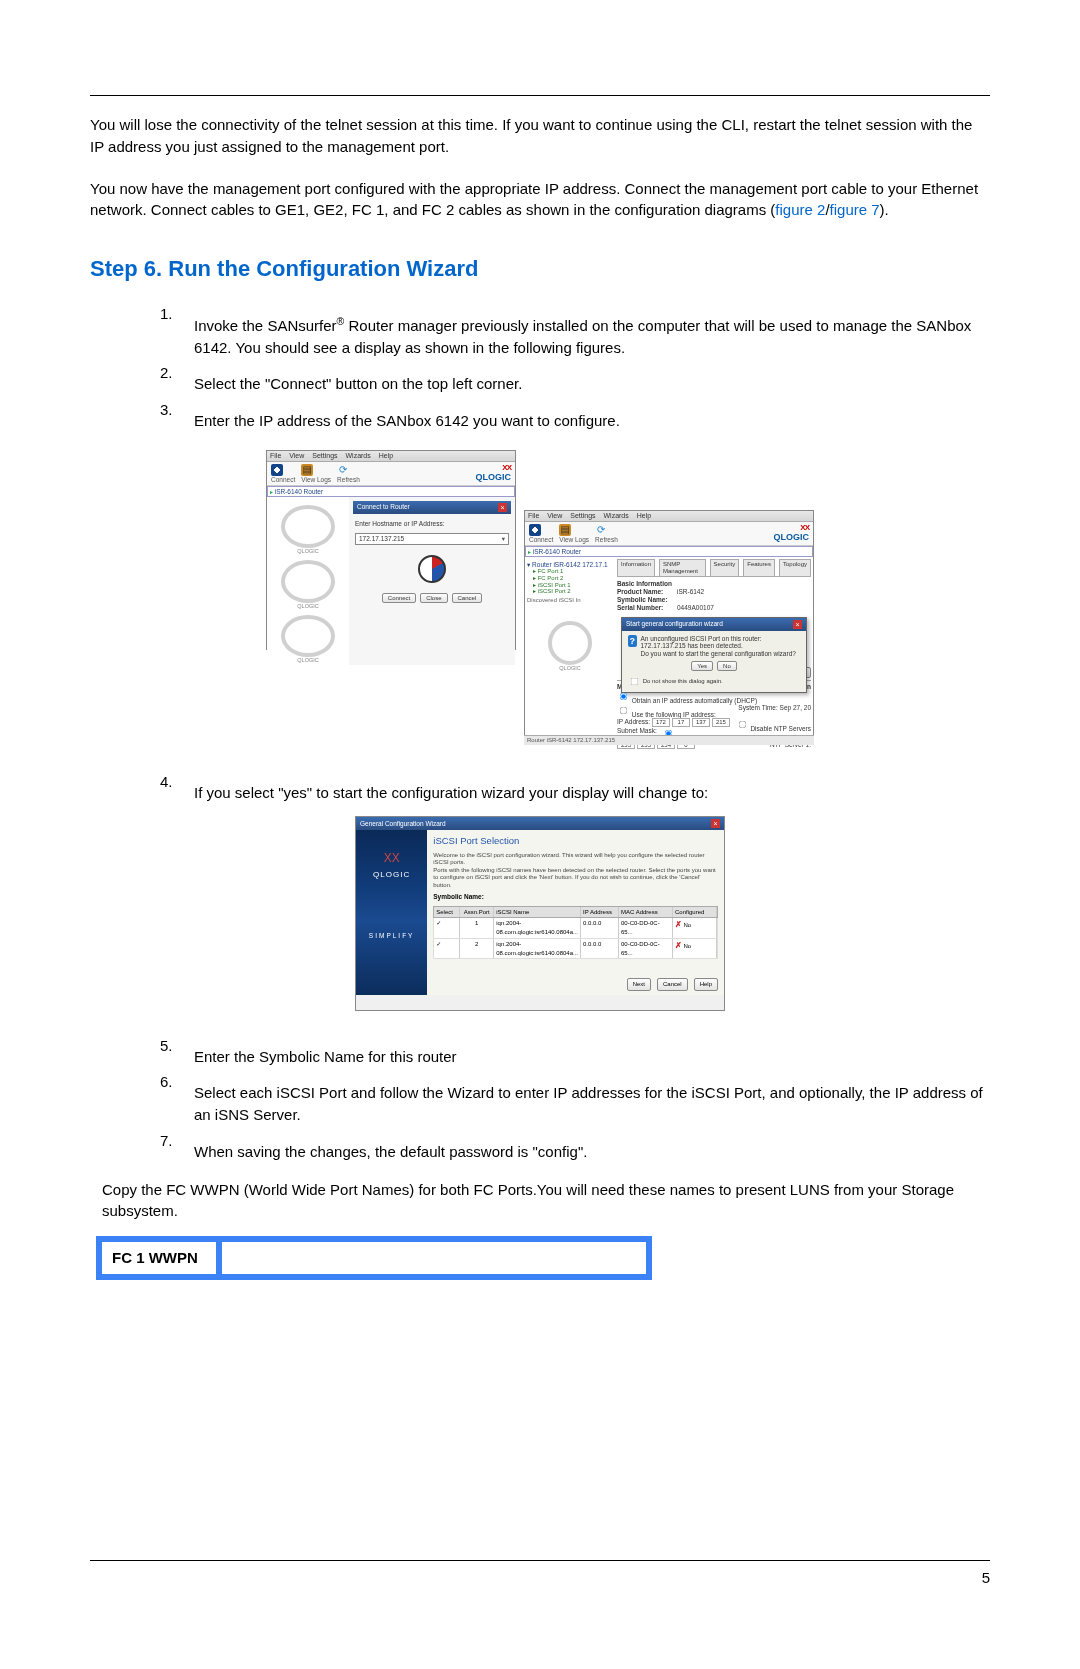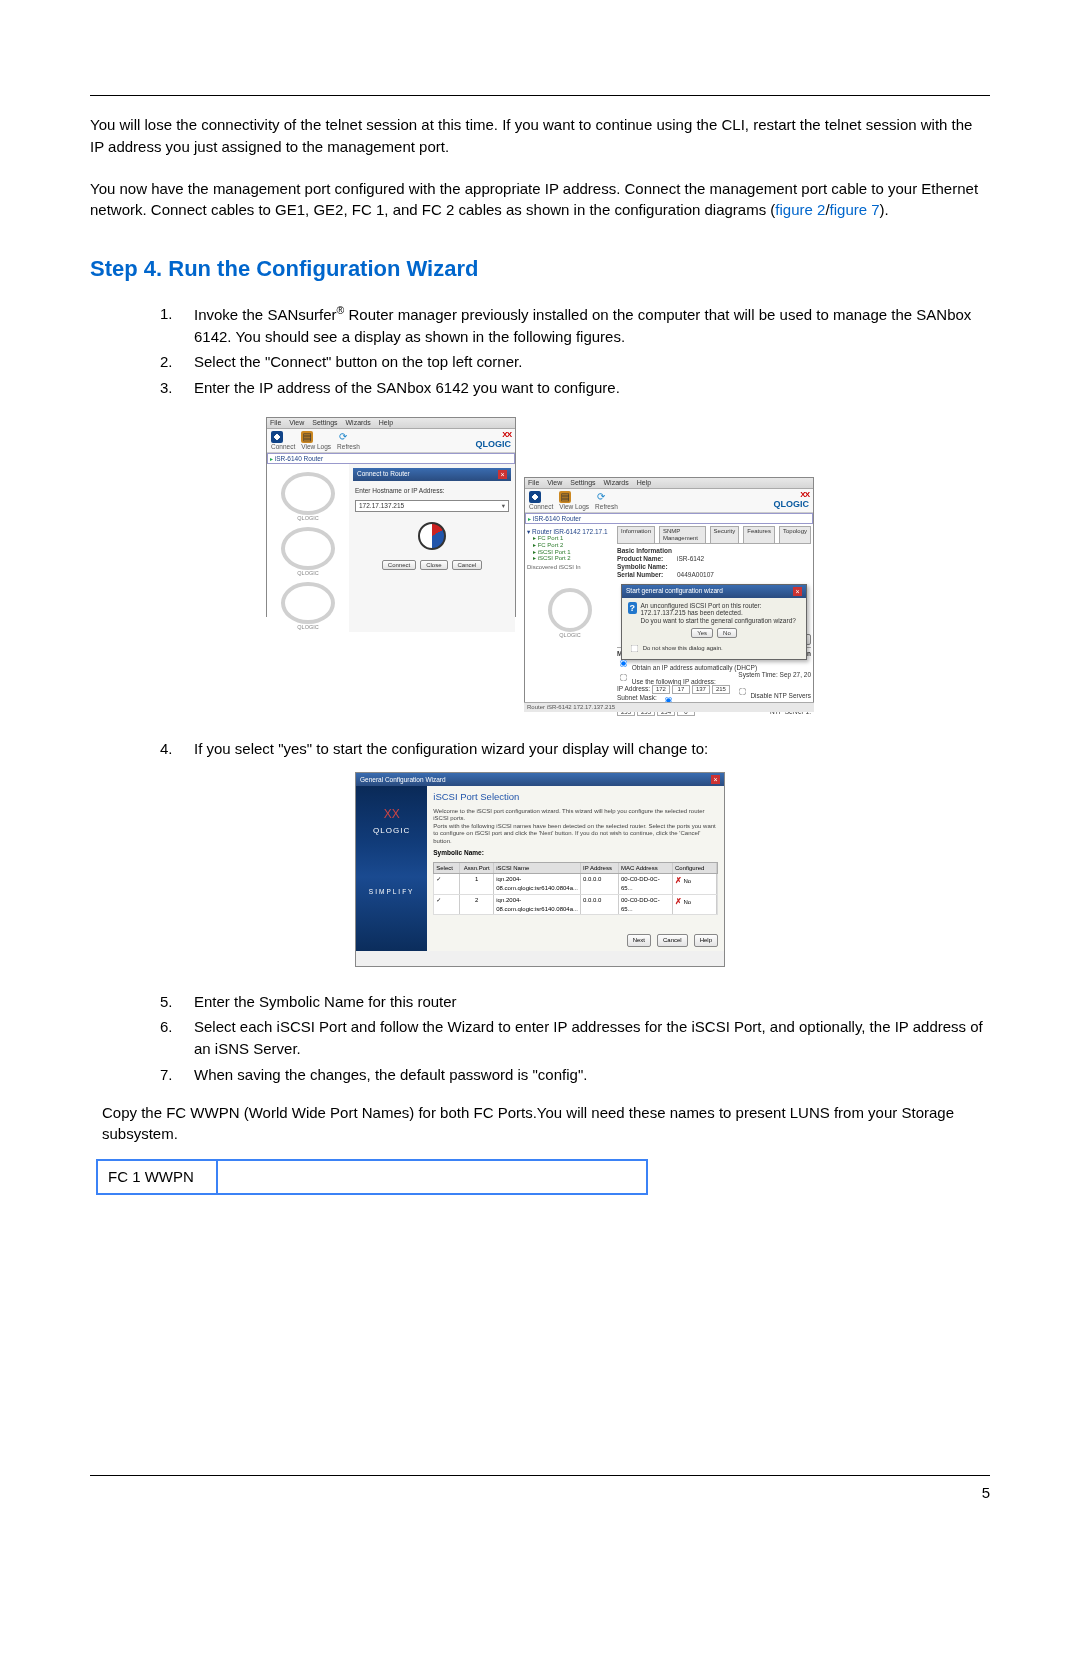--- a/index.html
+++ b/index.html
@@ -22,21 +22,21 @@
   a.figlink { color: #0066cc; text-decoration: none; cursor: pointer; }
   h2.step {
     color: #0066cc;
     font-size: 22px;
     font-weight: bold;
     margin: 32px 0 18px 0;
   }
   ol.steps { list-style: none; margin-left: 70px; }
   ol.steps li { display: flex; margin-bottom: 4px; }
   ol.steps li .num { width: 34px; flex-shrink: 0; }
-  ol.steps li .txt { flex: 1; }
+  ol.steps li .txt { flex: 1; margin-top: 11px; }
   sup { font-size: 0.7em; }
   .figpair { display: flex; justify-content: center; gap: 8px; margin: 18px 0 26px 0; }
   .fig1-wrap, .fig2-wrap { position: relative; }
   .fig2-wrap { margin-top: 60px; }
   .figbox {
     border: 1px solid #888;
     background: #f0f0f0;
     font-family: Tahoma, Arial, sans-serif;
     font-size: 7.5px;
     line-height: 1.1;
@@ -109,38 +109,38 @@
   .fig3-right .title { color:#2255aa; font-size:9.5px; margin-bottom:4px; }
   .fig3-right .desc { font-size:6px; color:#444; line-height:1.25; }
   .tablehead { display:flex; background:#e0e0e0; border:1px solid #aaa; font-size:6px; margin-top:4px; }
   .tablehead div, .tablerow div { padding:1px 2px; border-right:1px solid #ccc; }
   .tablerow { display:flex; font-size:6px; border:1px solid #ddd; border-top:none; background:#fff; }
   .c-sel{width:26px;} .c-port{width:34px;text-align:center;} .c-name{flex:1;} .c-ip{width:38px;} .c-mac{width:54px;} .c-conf{width:44px;}
   .redX { color:#cc2222; font-weight:bold; font-size:8px; }
   .fig3-btns { position:absolute; bottom:4px; right:6px; display:flex; gap:6px; }
   .lastpara { margin: 16px 0 14px 12px; }
   table.wwpn { border-collapse: collapse; margin: 0 0 0 6px; }
-  table.wwpn td { border:2px solid #3b82f6; padding:5px 10px; font-size:15px; }
+  table.wwpn td { border:6px solid #3b82f6; padding:5px 10px; font-size:15px;font-weight:bold; }
   table.wwpn td.lbl { width:120px; }
   table.wwpn td.val { width:430px; }
   .footer { margin-top: 280px; }
   .pnum { text-align:right; font-size:15px; margin-top:6px; }
 </style>
 </head>
 <body>
 
 <hr class="rule">
 
 <p class="para">You will lose the connectivity of the telnet session at this time. If you want to continue using the CLI, restart the telnet session with the IP address you just assigned to the management port.</p>
 
 <p class="para">
   <span>You now have the management port configured with the appropriate IP address. Connect the management port cable to your Ethernet network. Connect cables to GE1, GE2, FC 1, and FC 2 cables as shown in the configuration diagrams (</span><a class="figlink">figure 2</a><span>/</span><a class="figlink">figure 7</a><span>).</span>
 </p>
 
-<h2 class="step">Step 4.    Run the Configuration Wizard</h2>
+<h2 class="step">Step 6.    Run the Configuration Wizard</h2>
 
 <ol class="steps">
   <li>
     <span class="num">1.</span>
     <span class="txt">
       <span>Invoke the SANsurfer</span><sup>®</sup><span> Router manager previously installed on the computer that will be used to manage the SANbox 6142. You should see a display as shown in the following figures.</span>
     </span>
   </li>
   <li>
     <span class="num">2.</span>

